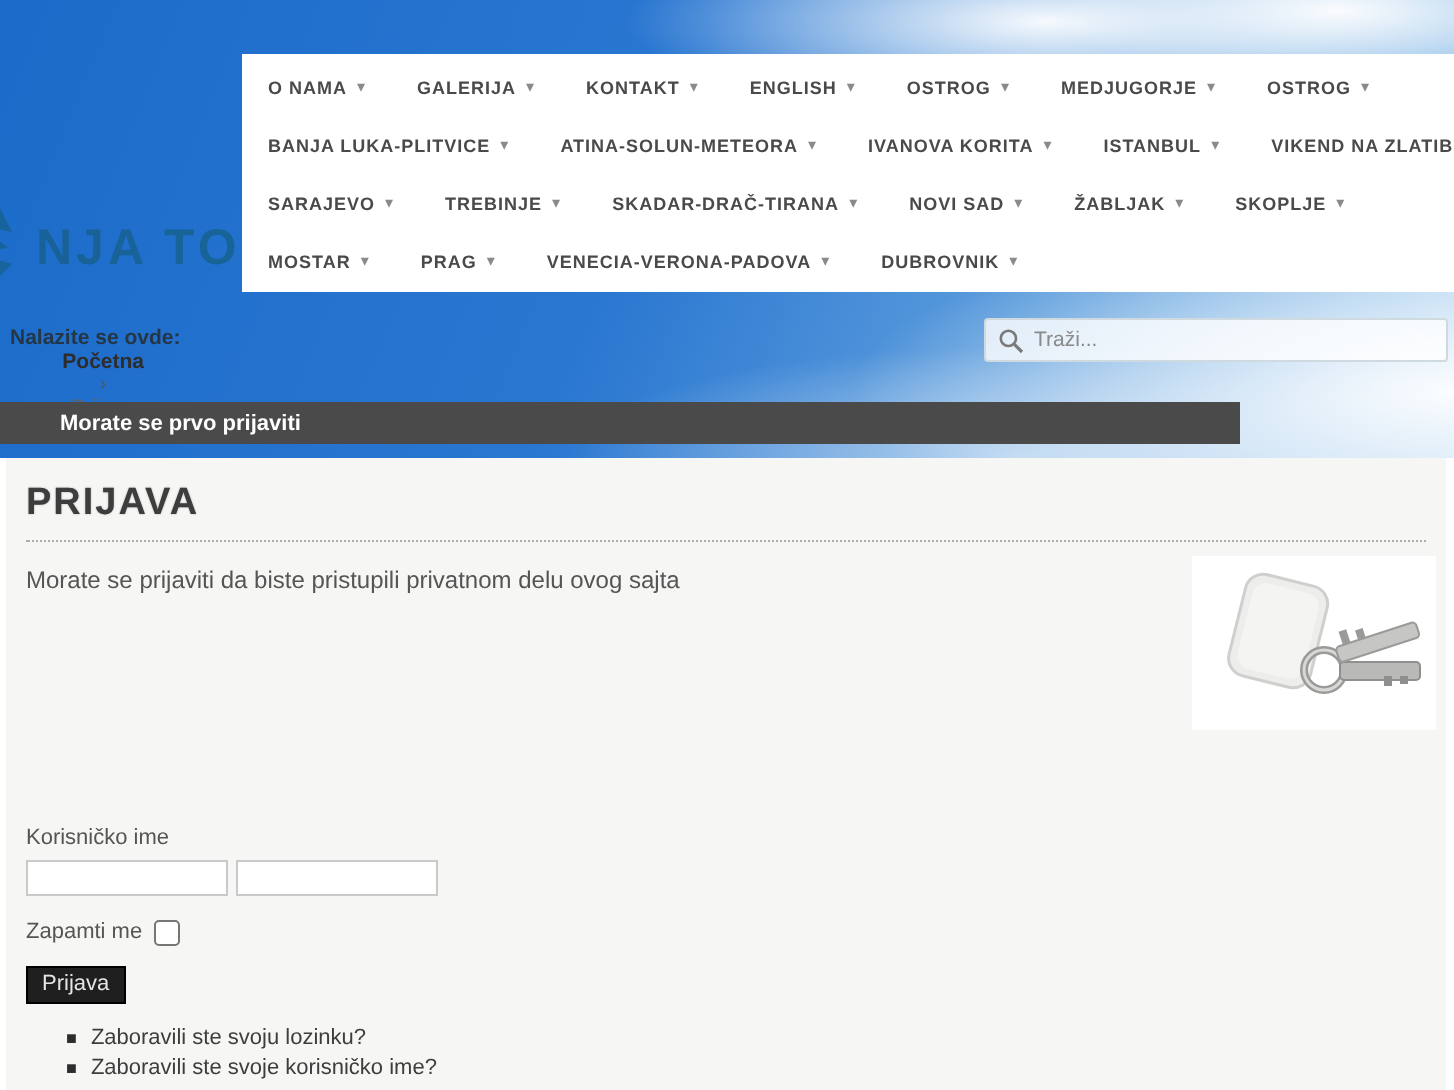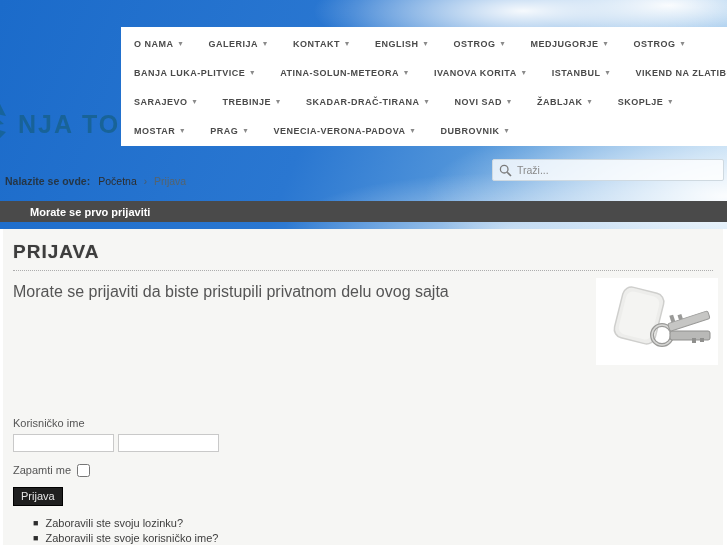--- a/index.html
+++ b/index.html
@@ -21,46 +21,46 @@
   .logo-text { font-size:25px; font-weight:bold; letter-spacing:2px; color:#17618f; opacity:.85; }
 
   
   .menu-panel { position:absolute; left:121px; top:27px; right:0; height:119px; background:#ffffff; padding:2px 0 0 2px; }
   .menu-row { display:flex; align-items:center; height:29px; padding-left:11px; }
   .menu-item { display:flex; align-items:center; margin-right:26px; cursor:pointer; white-space:nowrap; }
   .menu-item span.lbl { font-size:9px; font-weight:bold; letter-spacing:.5px; color:#4a4a4a; }
   .menu-item span.caret { font-size:8px; color:#8a8a8a; margin-left:5px; }
 
   
-  .breadcrumb { position:absolute; left:5px; top:175px; font-size:10.5px; display:flex; align-items:center; }
+  .breadcrumb { position:absolute; left:5px; top:163px; font-size:10.5px; display:flex; align-items:center;flex-direction:column; }
   .crumb-prefix { font-weight:bold; color:#253646; margin-right:8px; }
-  .crumb-home { font-weight:normal; color:#2d2d2d; cursor:pointer;text-align:right; }
+  .crumb-home { font-weight:bold; color:#2d2d2d; cursor:pointer;text-align:right; }
   .crumb-sep { color:#4a5a66; margin:0 7px; font-size:10px; }
   .crumb-current { color:#54636e; }
 
   
   .search-box { position:absolute; left:492px; top:159px; width:232px; height:22px;
     background:rgba(255,255,255,.8); border:1px solid #cfd9e0; border-radius:2px;
     display:flex; align-items:center; padding:0 6px;justify-content:space-between; }
   .search-box svg { flex:0 0 auto; margin-right:5px; }
   .search-box input { border:none; outline:none; background:transparent; font-size:10.5px; color:#444; width:100%; font-family:"Liberation Sans",sans-serif; }
   .search-box input::placeholder { color:#8a8a8a; }
 
   
-  .message-bar { position:absolute; left:0; top:201px; width:727px; height:21px; background:#4a4a4a;
+  .message-bar { position:absolute; left:0; top:201px; width:620px; height:21px; background:#4a4a4a;
     display:flex; align-items:center;text-align:right; }
   .message-bar span { color:#ffffff; font-weight:bold; font-size:11px; margin-left:30px; }
 
   
   .content { position:absolute; left:0; top:229px; right:0; bottom:0; background:#f6f6f4;
     border-left:3px solid #ffffff; border-right:4px solid #ffffff; padding:0 10px; }
   .page-title { margin-top:12px; font-size:19px; font-weight:bold; letter-spacing:1px; color:#3d3d3d;
     text-shadow:0 0 1px rgba(60,60,60,.4); }
   .title-sep { margin-top:7px; border-bottom:1px dotted #adadad; }
-  .login-desc { margin-top:12px; font-size:16px; color:#555; }
+  .login-desc { margin-top:12px; font-size:12px; color:#555; }
 
   .keys-box { position:absolute; top:49px; right:5px; width:122px; height:87px; background:#ffffff; }
 
   .field-label { display:block; font-size:11px; color:#555; margin-bottom:4px; }
   .username-label { margin-top:116px; }
   .password-label { margin-top:15px; }
   .text-input { width:101px; height:18px; border:1px solid #c9c9c9; background:#fff; font-size:11px; padding:0 3px; font-family:"Liberation Sans",sans-serif; color:#333; }
   .remember-row { margin-top:12px; display:flex; align-items:flex-start; font-size:11px; color:#555; }
   .remember-row input { width:13px; height:13px; margin-left:6px; accent-color:#555; }
   .login-button { margin-top:10px; display:inline-block; background:#1f1f1f; border:1px solid #000;

